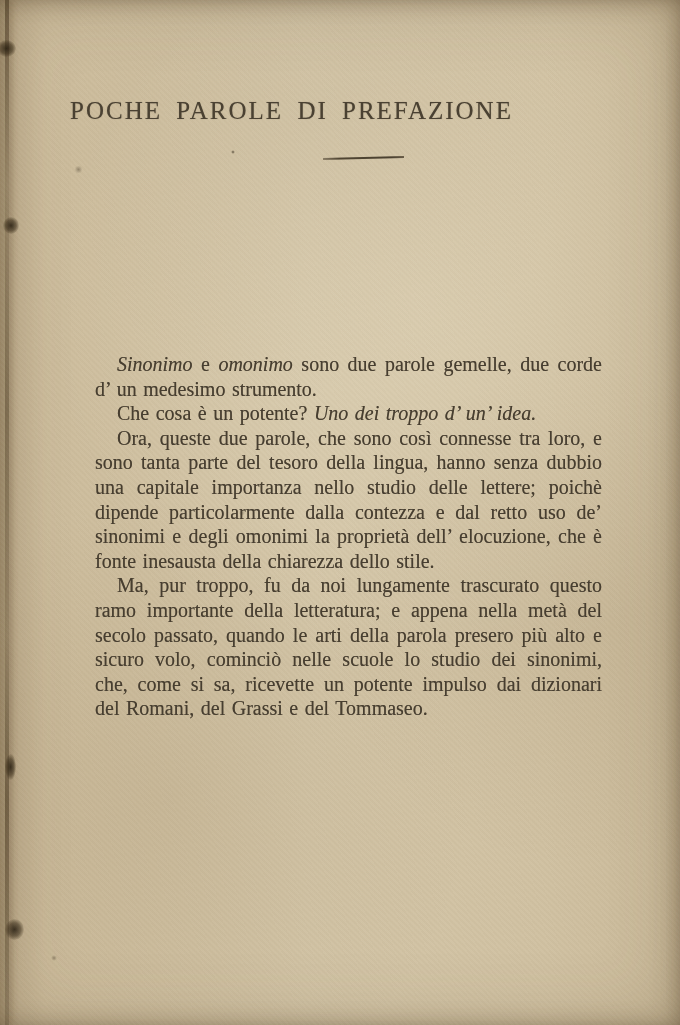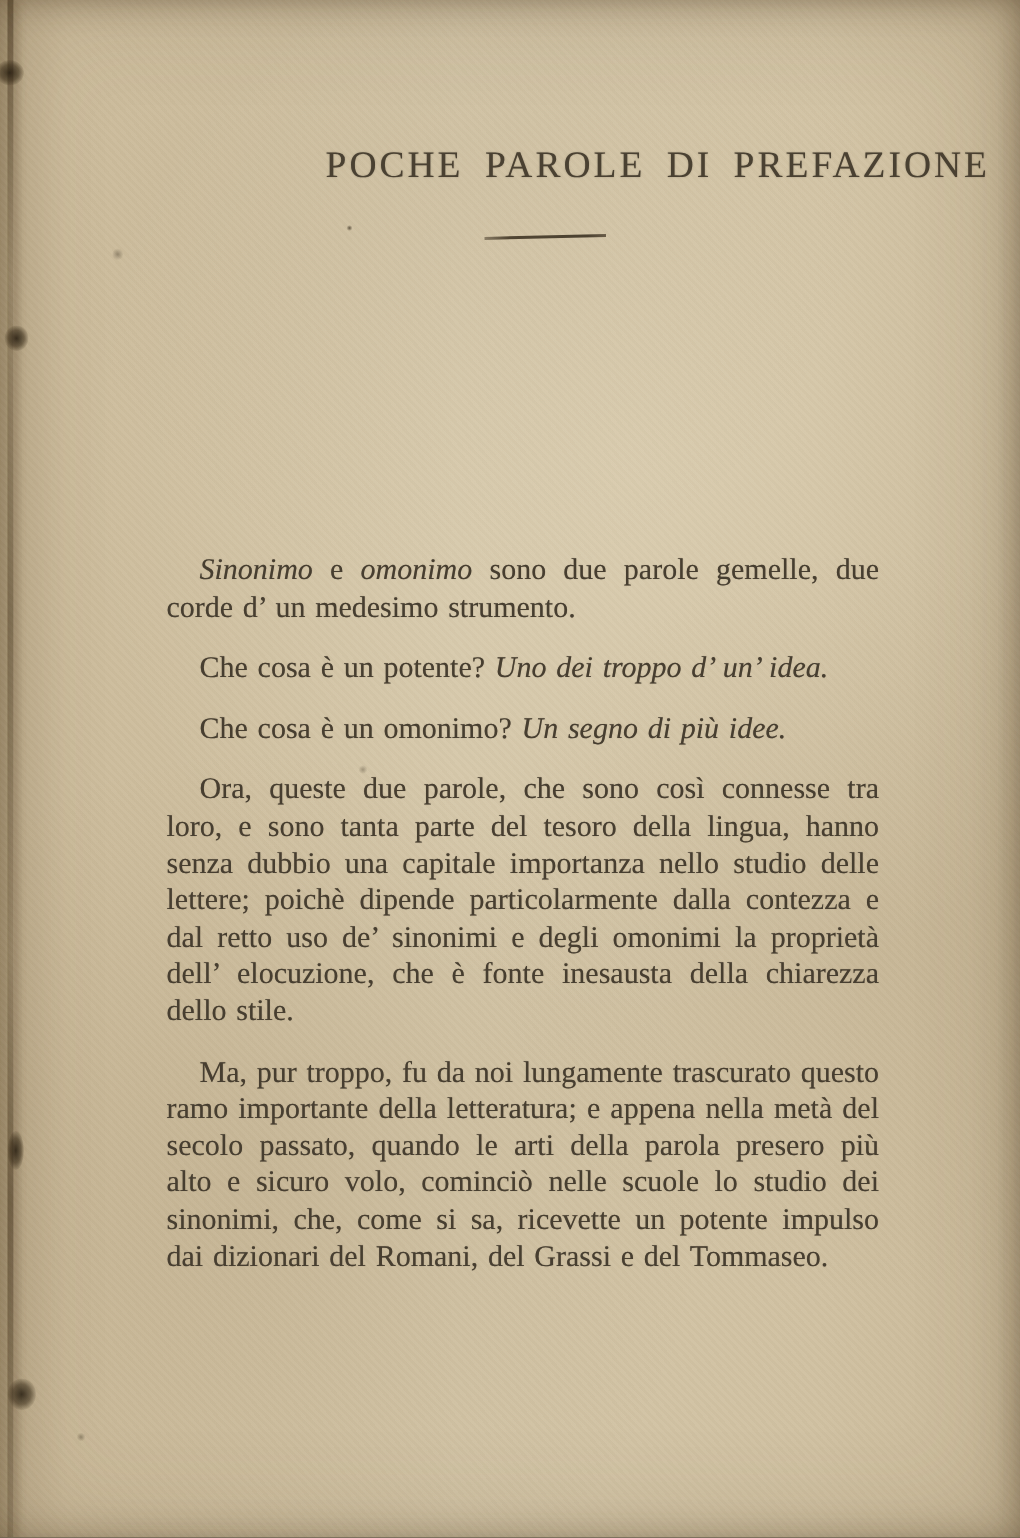--- a/index.html
+++ b/index.html
@@ -48,21 +48,21 @@
   .speck {
     position: absolute;
     border-radius: 50%;
     background: radial-gradient(circle, rgba(60,50,35,0.75) 0%, rgba(60,50,35,0) 70%);
   }
 
   .title {
     position: absolute;
     left: 70px; right: 20px; top: 97px;
     margin: 0;
-    text-align: right;
+    text-align: left;
     font-size: 25px;
     font-weight: normal;
     letter-spacing: 2px;
     word-spacing: 6px;
     color: #4a4132;
     text-shadow: 0 0 1px rgba(74,65,50,0.45);
     white-space: nowrap;
   }
 
   .divider-rule {
@@ -77,21 +77,21 @@
     position: absolute;
     left: 95px; top: 352px;
     width: 507px;
     font-size: 20px;
     line-height: 24.6px;
     text-align: justify;
     color: #473e30;
     text-shadow: 0 0 0.5px rgba(71,62,48,0.55);
     word-spacing: 1.5px;
   }
-  .content p { margin: 16px; text-indent: 22px; }
+  .content p { margin: 0; text-indent: 22px; }
   .it { font-style: italic; }
 </style>
 </head>
 <body>
 
 <div class="page">
 
   <div class="binding-crease"></div>
 
   <div class="stain" style="left:-3px; top:40px;  width:19px; height:17px;"></div>
@@ -104,18 +104,17 @@
   <div class="speck" style="left:239px; top:510px; width:6px; height:6px; opacity:.45;"></div>
   <div class="speck" style="left:51px;  top:955px; width:6px; height:6px; opacity:.5;"></div>
 
   <h1 class="title">POCHE PAROLE DI PREFAZIONE</h1>
 
   <div class="divider-rule"></div>
 
   <div class="content">
     <p><span class="it">Sinonimo</span><span> e </span><span class="it">omonimo</span><span> sono due parole gemelle, due corde d’ un medesimo strumento.</span></p>
     <p><span>Che cosa è un potente? </span><span class="it">Uno dei troppo d’ un’ idea.</span></p>
-    <p><span>Che cosa è un omonimo? </span><span class="it">Un segno di più idee.</span></p>
     <p><span>Ora, queste due parole, che sono così connesse tra loro, e sono tanta parte del tesoro della lingua, hanno senza dubbio una capitale importanza nello studio delle lettere; poichè dipende particolarmente dalla contezza e dal retto uso de’ sinonimi e degli omonimi la proprietà dell’ elocuzione, che è fonte inesausta della chiarezza dello stile.</span></p>
     <p><span>Ma, pur troppo, fu da noi lungamente trascurato questo ramo importante della letteratura; e appena nella metà del secolo passato, quando le arti della parola presero più alto e sicuro volo, cominciò nelle scuole lo studio dei sinonimi, che, come si sa, ricevette un potente impulso dai dizionari del Romani, del Grassi e del Tommaseo.</span></p>
   </div>
 
 </div>
 
 </body></html>

